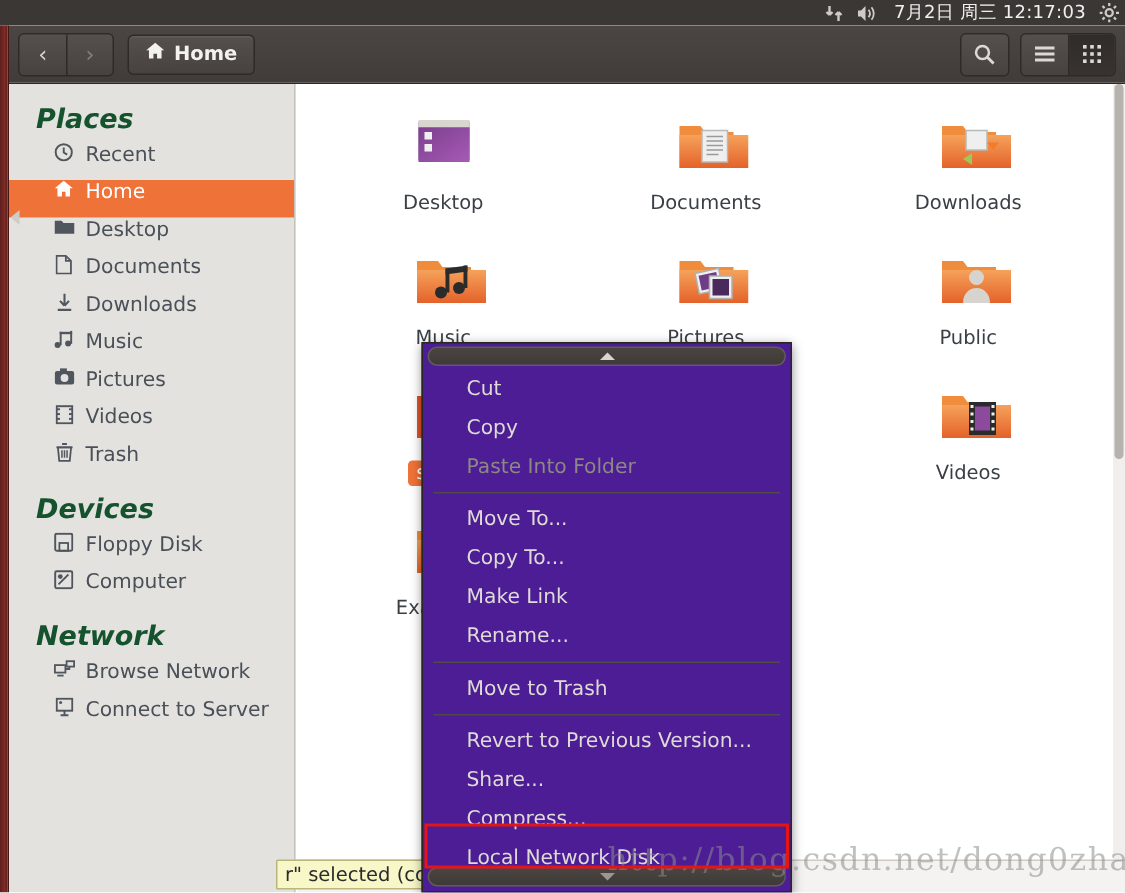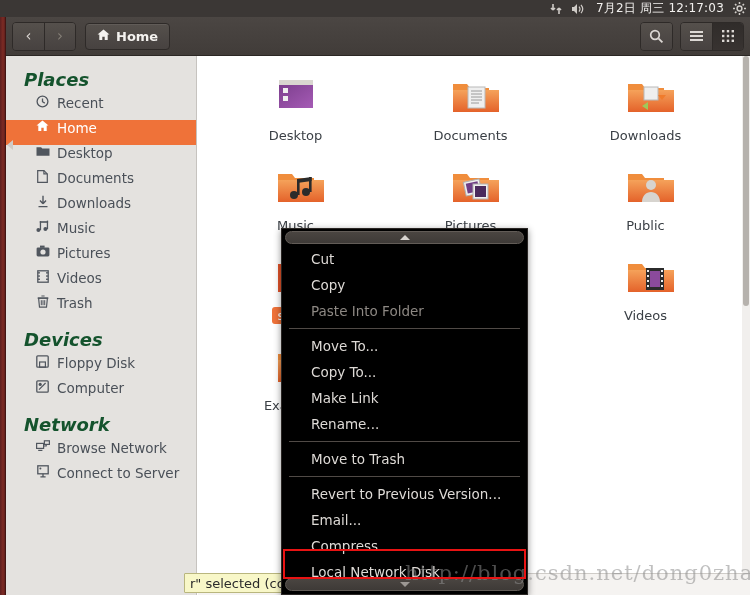--- a/index.html
+++ b/index.html
@@ -100,21 +100,21 @@
   #status-tip{
     position:absolute; left:184px; bottom:2px; height:20px;
     background:#f8f7c8; border:1px solid #b9b67e; color:#2b2b2b;
     font-size:13px; display:flex; align-items:center; padding:0 5px;
     white-space:nowrap; border-radius:1px;
   }
 
   
   #ctxmenu{
     position:absolute; left:281px; top:228px; width:247px; height:367px;
-    background:#000000; border:1px solid #2a2624; color:#dcd8d4; font-size:13.5px;
+    background:#4c1d95; border:1px solid #2a2624; color:#dcd8d4; font-size:13.5px;
     box-shadow:0 2px 7px rgba(0,0,0,.45); z-index:40;
   }
   .scrollarrow{
     height:13px; margin:2px 3px; border:1px solid #625c57; border-radius:7px;
     background:linear-gradient(to bottom,#4a4541,#3e3a37);
     display:flex; align-items:center; justify-content:center;
   }
   .scrollarrow .tri-up{ width:0;height:0;border-left:5px solid transparent;
     border-right:5px solid transparent;border-bottom:5px solid #d8d4d0; }
   .scrollarrow .tri-dn{ width:0;height:0;border-left:5px solid transparent;
@@ -583,21 +583,21 @@
     <div class="mi disabled">Paste Into Folder</div>
     <div class="msep"></div>
     <div class="mi">Move To...</div>
     <div class="mi">Copy To...</div>
     <div class="mi">Make Link</div>
     <div class="mi">Rename...</div>
     <div class="msep"></div>
     <div class="mi">Move to Trash</div>
     <div class="msep"></div>
     <div class="mi">Revert to Previous Version...</div>
-    <div class="mi">Email...</div>
+    <div class="mi">Share...</div>
     <div class="mi">Compress...</div>
     <div class="mi">Local Network Disk</div>
     <div class="msep"></div>
     <div class="mi">Properties</div>
   </div>
 
   <div id="ctx-bottom">
     <div class="scrollarrow">
       <span class="tri-dn"></span>
     </div>

